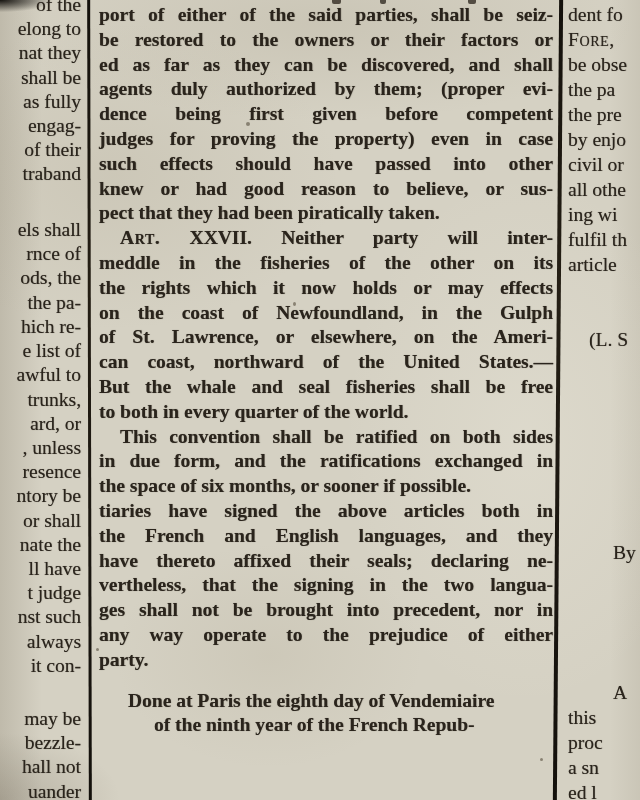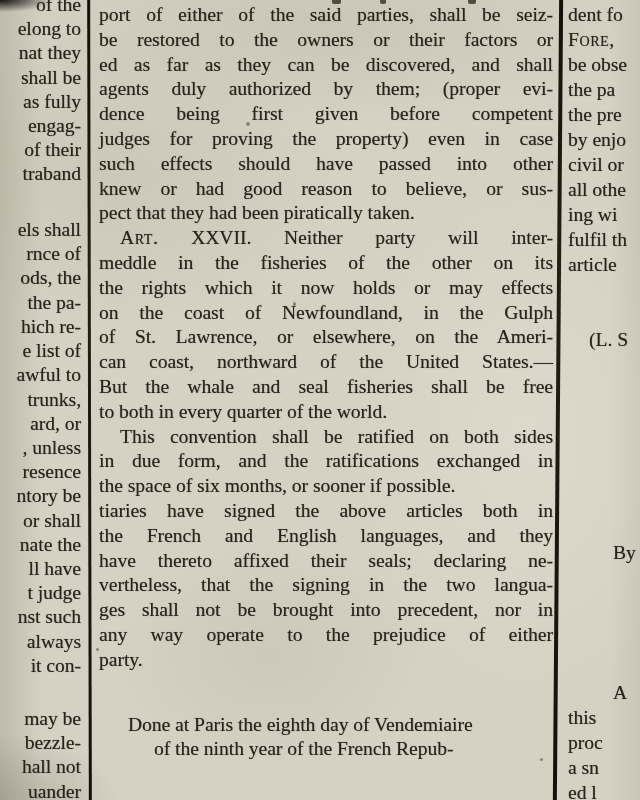--- a/index.html
+++ b/index.html
@@ -15,26 +15,26 @@
       linear-gradient(90deg, rgba(105,95,75,0.20), rgba(105,95,75,0) 42px),
       linear-gradient(270deg, rgba(105,95,75,0.10), rgba(105,95,75,0) 30px);
     font-family:"Liberation Serif","DejaVu Serif",serif;
     color:#2a241c;
   }
   .col{position:absolute;font-size:19.5px;}
   .line{white-space:normal;text-shadow:0.3px 0.3px 0.8px rgba(42,36,28,0.55);}
   #col-left{left:0;top:-7px;width:86px;line-height:24.2px;padding-right:5px;box-sizing:border-box;}
   #col-left .line{text-align:right;text-align-last:right;white-space:nowrap;}
   #col-center{left:99px;top:3px;width:454px;line-height:24.8px;}
-  #col-center .line{text-align:justify;text-align-last:justify;}
+  #col-center .line{text-align:justify;text-align-last:justify;font-weight:bold;}
   #col-center .line.last{text-align-last:left;}
   #col-right{left:568px;top:2px;width:90px;line-height:25px;}
   #col-right .line{white-space:nowrap;text-align:left;}
   .ind1{text-indent:21px;}
-  .ind2{text-indent:29px;margin-top:24px;}
+  .ind2{text-indent:29px;}
   .ind3{text-indent:45px;}
   .ind4{text-indent:55px;}
   .sc{font-variant:small-caps;letter-spacing:0.6px;text-align:center;}
   .rule{position:absolute;top:-6px;height:812px;background:linear-gradient(to bottom,#13100b,#241e14 35%,#1a1610 70%,#13100b);}
   #rule-left{left:88px;width:3px;transform:rotate(-0.12deg);}
   #rule-right{left:556px;width:3.6px;transform:rotate(0.45deg);}
   .corner-shadow{position:absolute;top:0;left:0;width:52px;height:12px;
     background:radial-gradient(ellipse at 0% 0%, rgba(12,10,7,0.95), rgba(12,10,7,0) 72%);}
   .speck{position:absolute;border-radius:50%;background:rgba(62,52,36,0.5);}
   .frag{position:absolute;top:0;height:4px;border-radius:0 0 2px 2px;background:rgba(40,34,26,0.75);}

